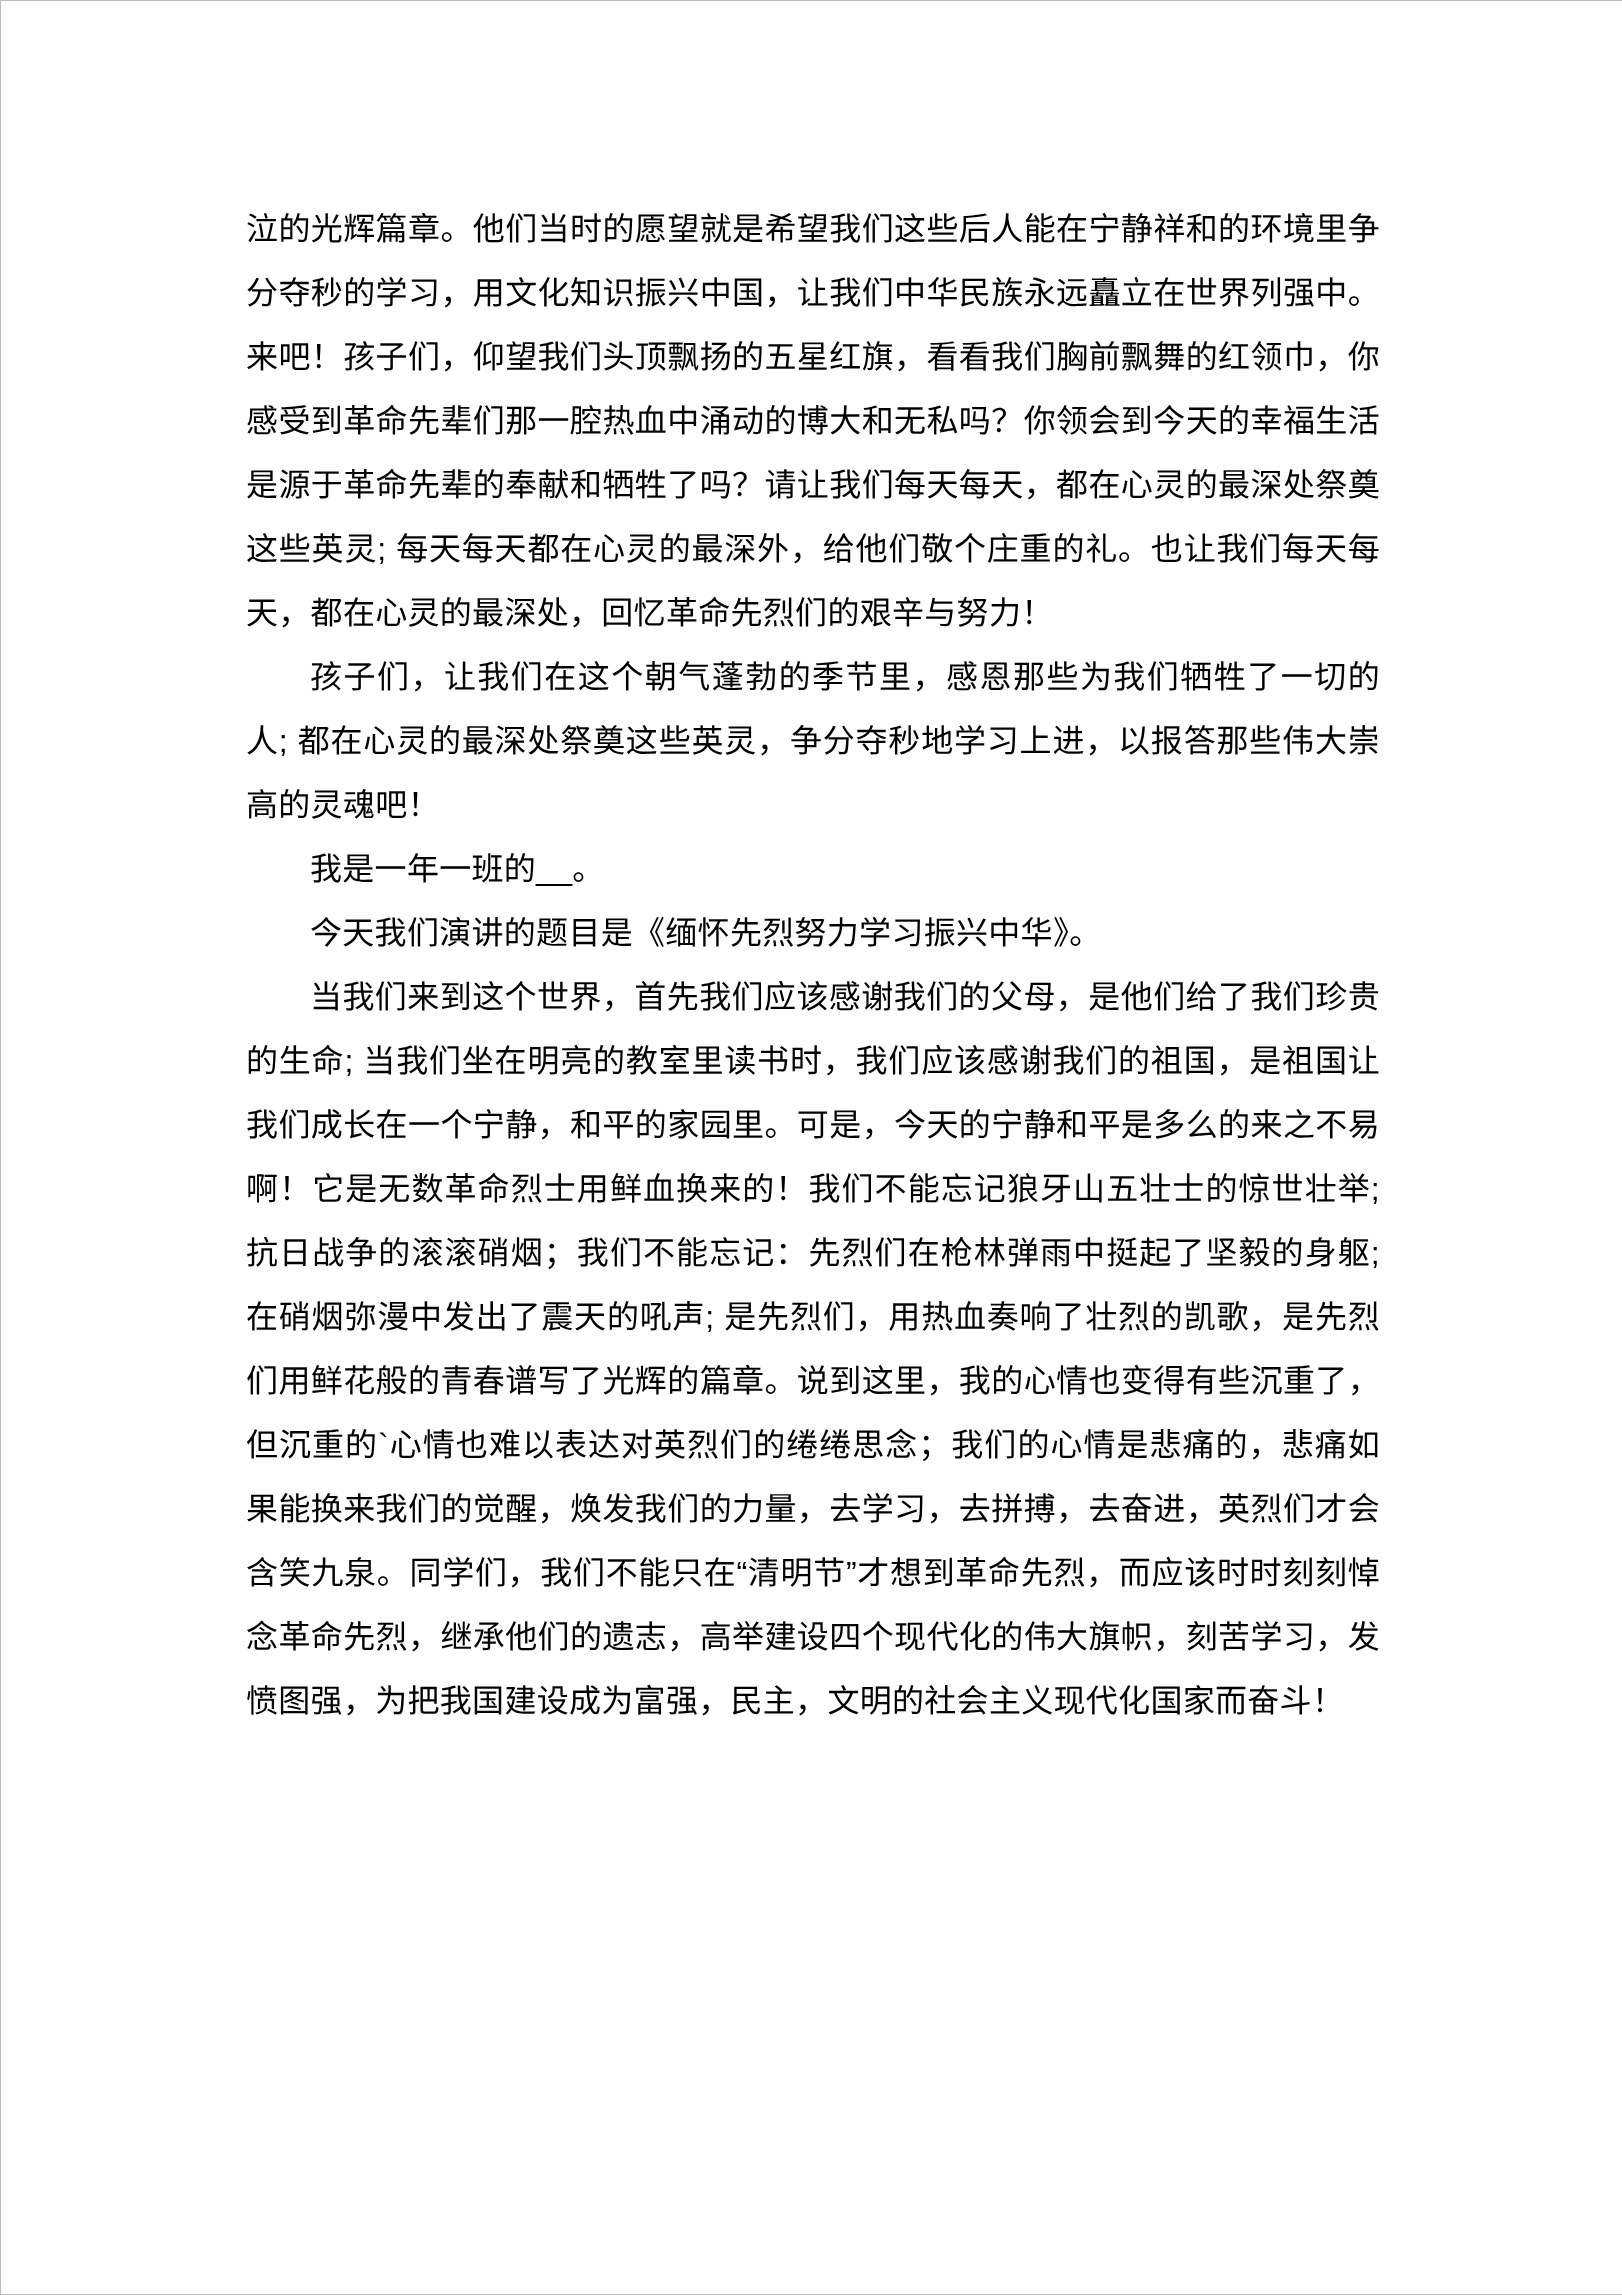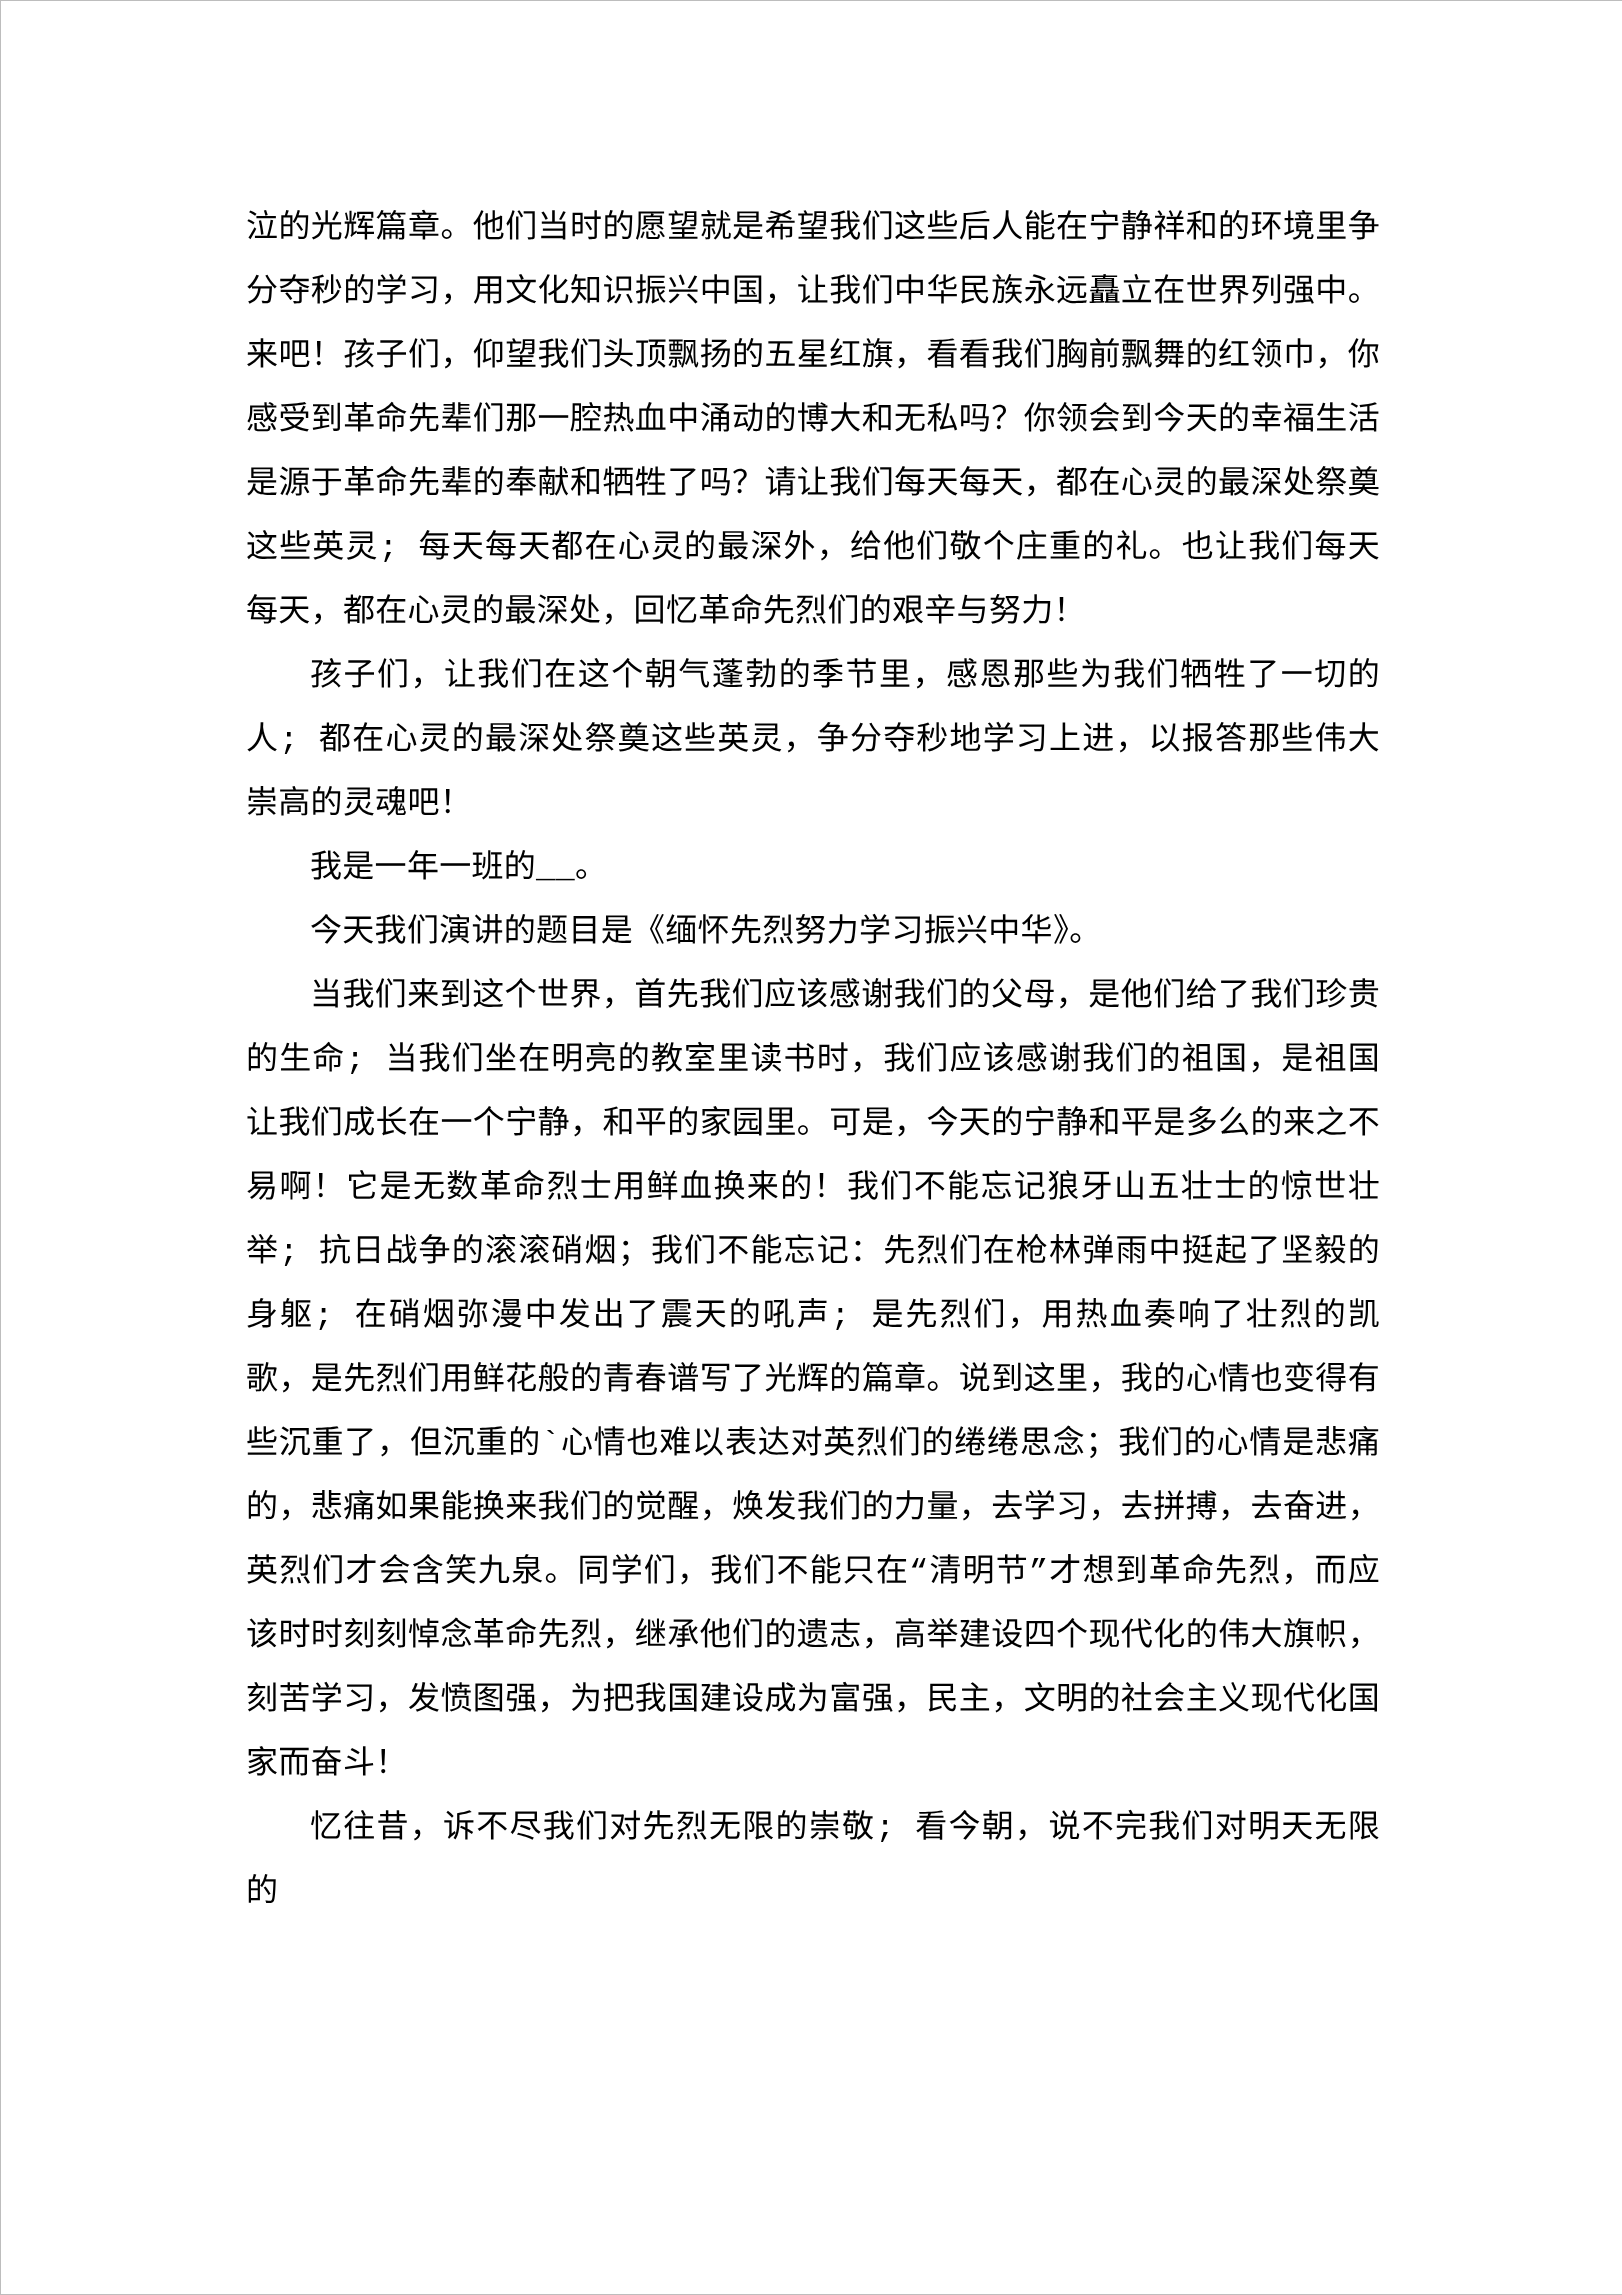--- a/index.html
+++ b/index.html
@@ -14,21 +14,21 @@
     width: 1623px;
     height: 2295px;
     background: #ffffff;
     border: 0.7px solid #bdbdbd;
     padding: 196px 242px 0 245px;
     overflow: hidden;
   }
   .para {
     margin: 0;
     padding: 0;
-    font-family: Liberation Mono, monospace;
+    font-family: Liberation Sans, sans-serif;
     font-size: 32px;
     line-height: 64px;
     color: #000000;
     text-align: justify;
     text-justify: inter-ideograph;
     word-break: break-all;
     letter-spacing: 0.3px;
   }
   .para.indent {
     text-indent: 2em;
@@ -36,15 +36,14 @@
 </style>
 </head>
 <body>
 
 <div class="page">
   <p class="para">泣的光辉篇章。他们当时的愿望就是希望我们这些后人能在宁静祥和的环境里争分夺秒的学习，用文化知识振兴中国，让我们中华民族永远矗立在世界列强中。来吧！孩子们，仰望我们头顶飘扬的五星红旗，看看我们胸前飘舞的红领巾，你感受到革命先辈们那一腔热血中涌动的博大和无私吗？你领会到今天的幸福生活是源于革命先辈的奉献和牺牲了吗？请让我们每天每天，都在心灵的最深处祭奠这些英灵; 每天每天都在心灵的最深外，给他们敬个庄重的礼。也让我们每天每天，都在心灵的最深处，回忆革命先烈们的艰辛与努力！</p>
   <p class="para indent">孩子们，让我们在这个朝气蓬勃的季节里，感恩那些为我们牺牲了一切的人; 都在心灵的最深处祭奠这些英灵，争分夺秒地学习上进，以报答那些伟大崇高的灵魂吧！</p>
   <p class="para indent">我是一年一班的__。</p>
   <p class="para indent">今天我们演讲的题目是《缅怀先烈努力学习振兴中华》。</p>
   <p class="para indent">当我们来到这个世界，首先我们应该感谢我们的父母，是他们给了我们珍贵的生命; 当我们坐在明亮的教室里读书时，我们应该感谢我们的祖国，是祖国让我们成长在一个宁静，和平的家园里。可是，今天的宁静和平是多么的来之不易啊！它是无数革命烈士用鲜血换来的！我们不能忘记狼牙山五壮士的惊世壮举; 抗日战争的滚滚硝烟；我们不能忘记：先烈们在枪林弹雨中挺起了坚毅的身躯; 在硝烟弥漫中发出了震天的吼声; 是先烈们，用热血奏响了壮烈的凯歌，是先烈们用鲜花般的青春谱写了光辉的篇章。说到这里，我的心情也变得有些沉重了，但沉重的`心情也难以表达对英烈们的绻绻思念；我们的心情是悲痛的，悲痛如果能换来我们的觉醒，焕发我们的力量，去学习，去拼搏，去奋进，英烈们才会含笑九泉。同学们，我们不能只在“清明节”才想到革命先烈，而应该时时刻刻悼念革命先烈，继承他们的遗志，高举建设四个现代化的伟大旗帜，刻苦学习，发愤图强，为把我国建设成为富强，民主，文明的社会主义现代化国家而奋斗！</p>
-  <p class="para indent">忆往昔，诉不尽我们对先烈无限的崇敬; 看今朝，说不完我们对明天无限的</p>
 </div>
 
 
 </body></html>

